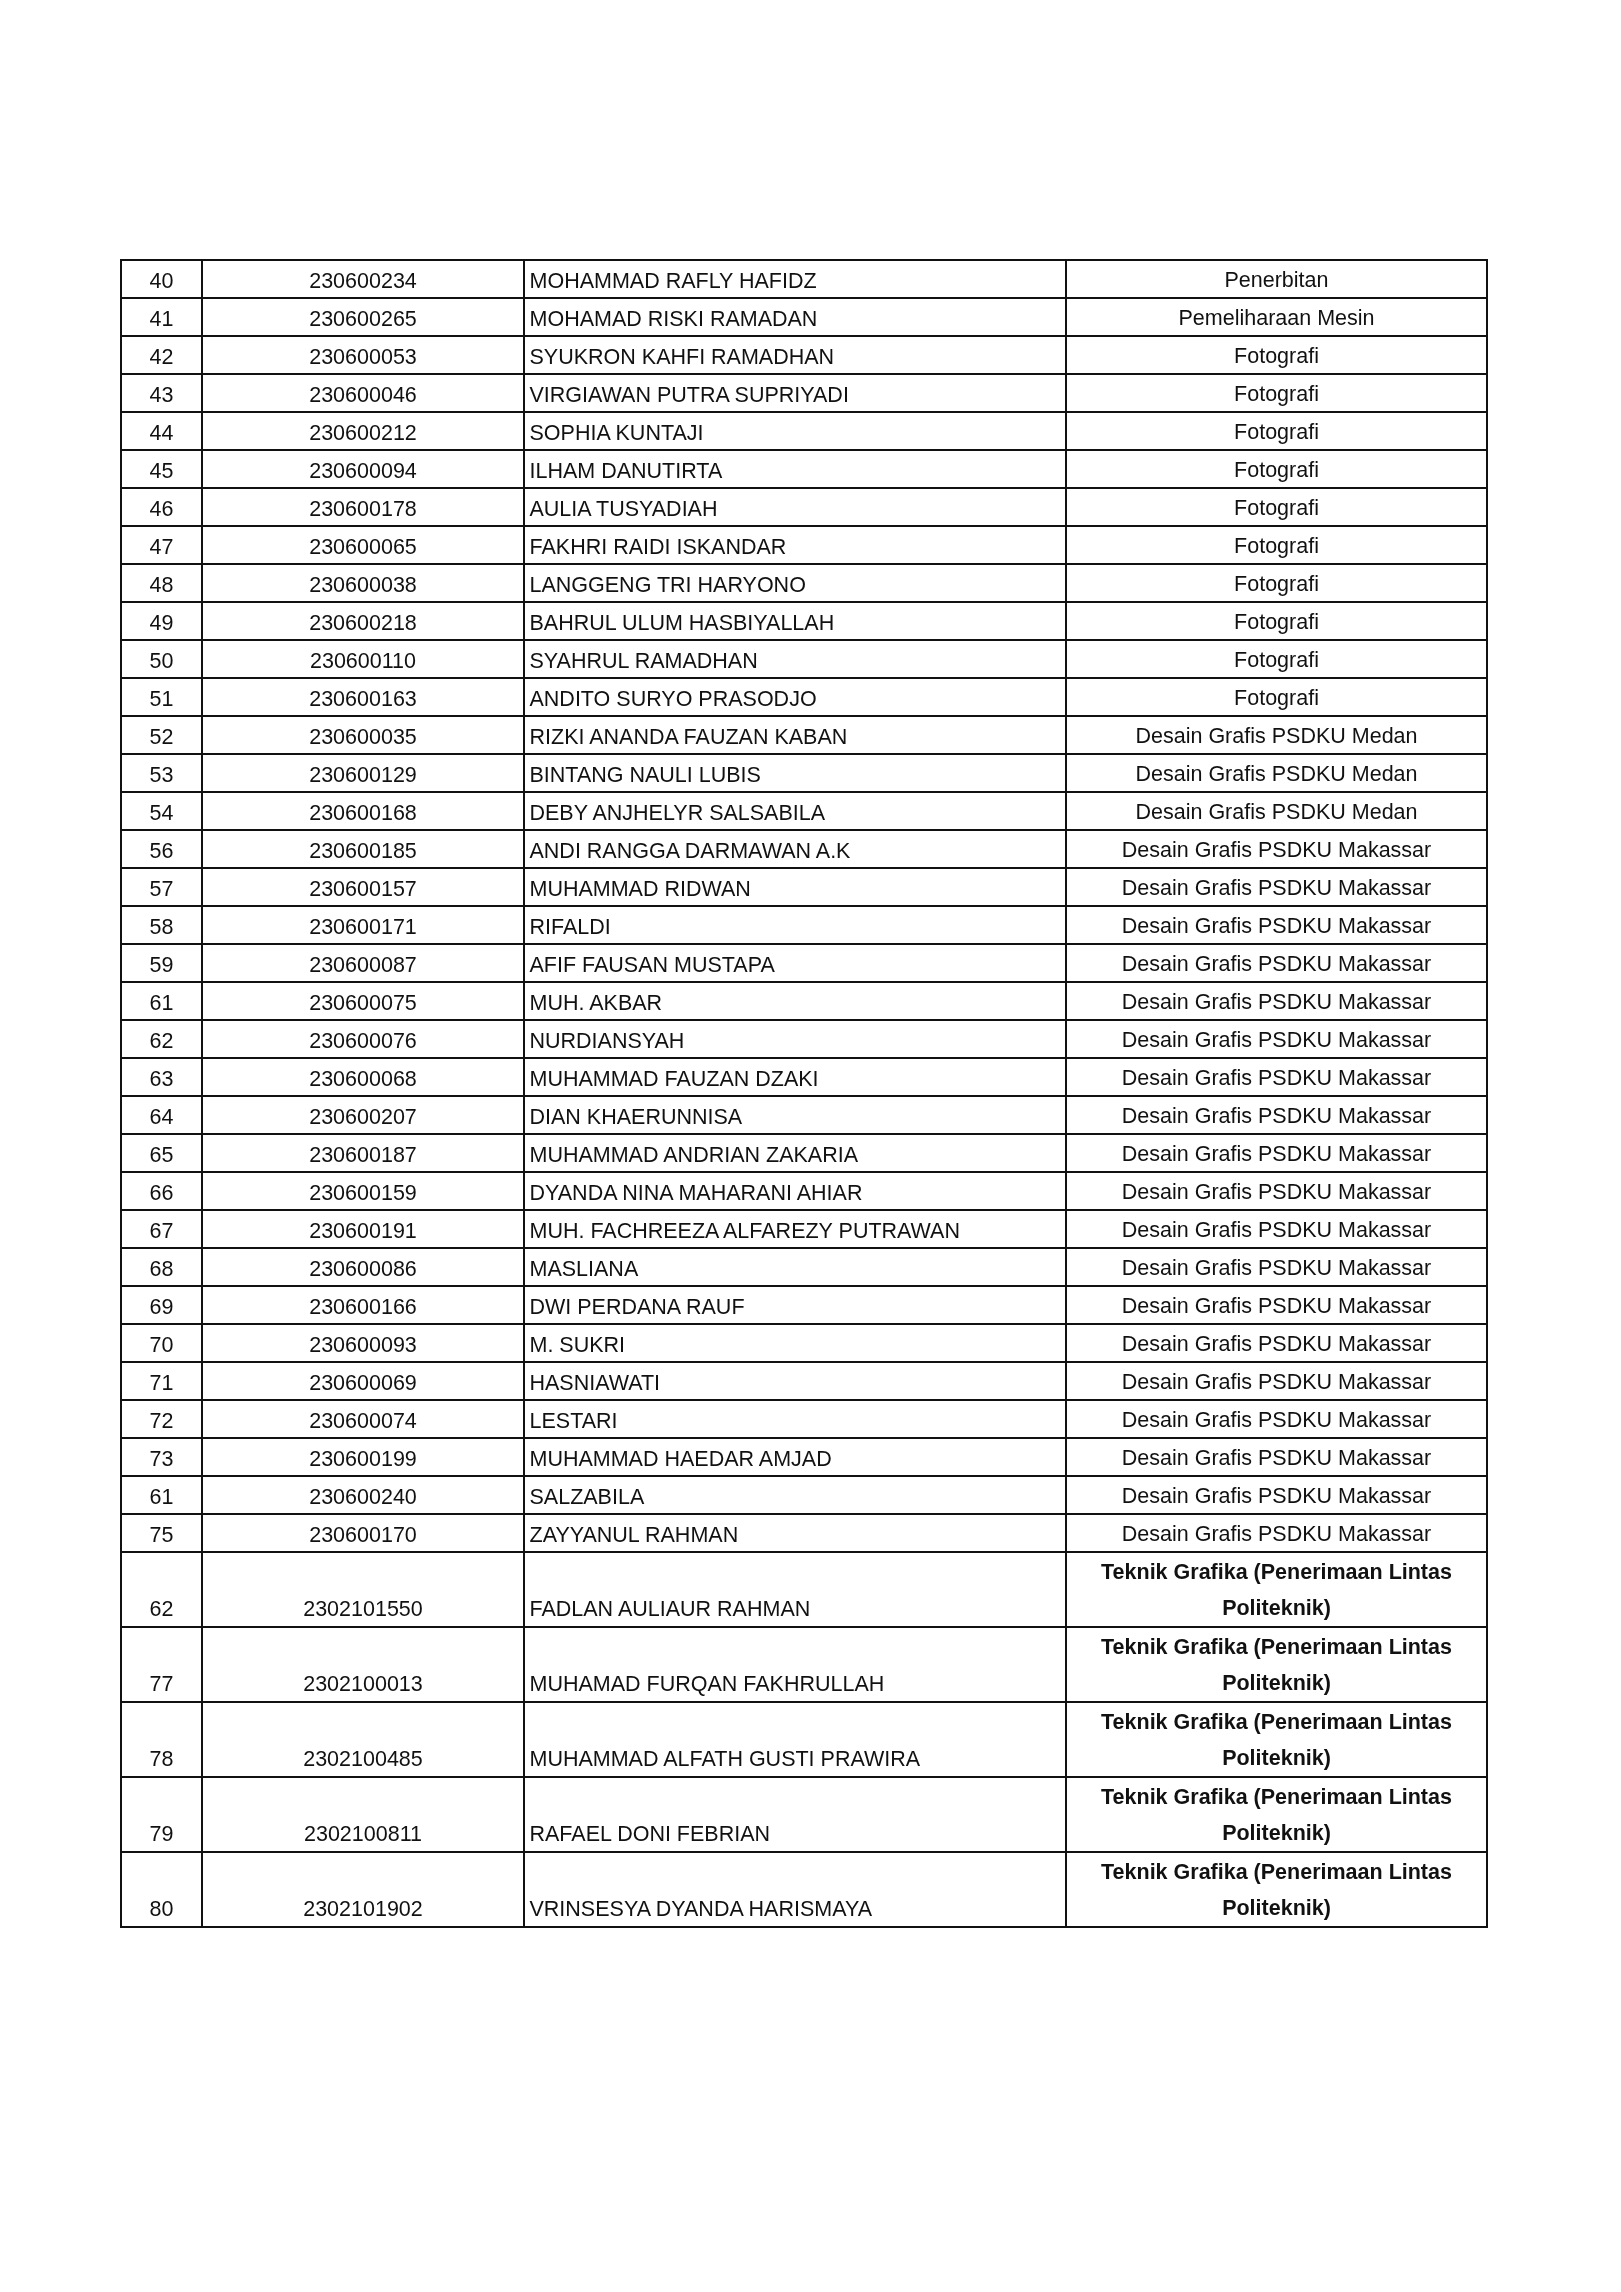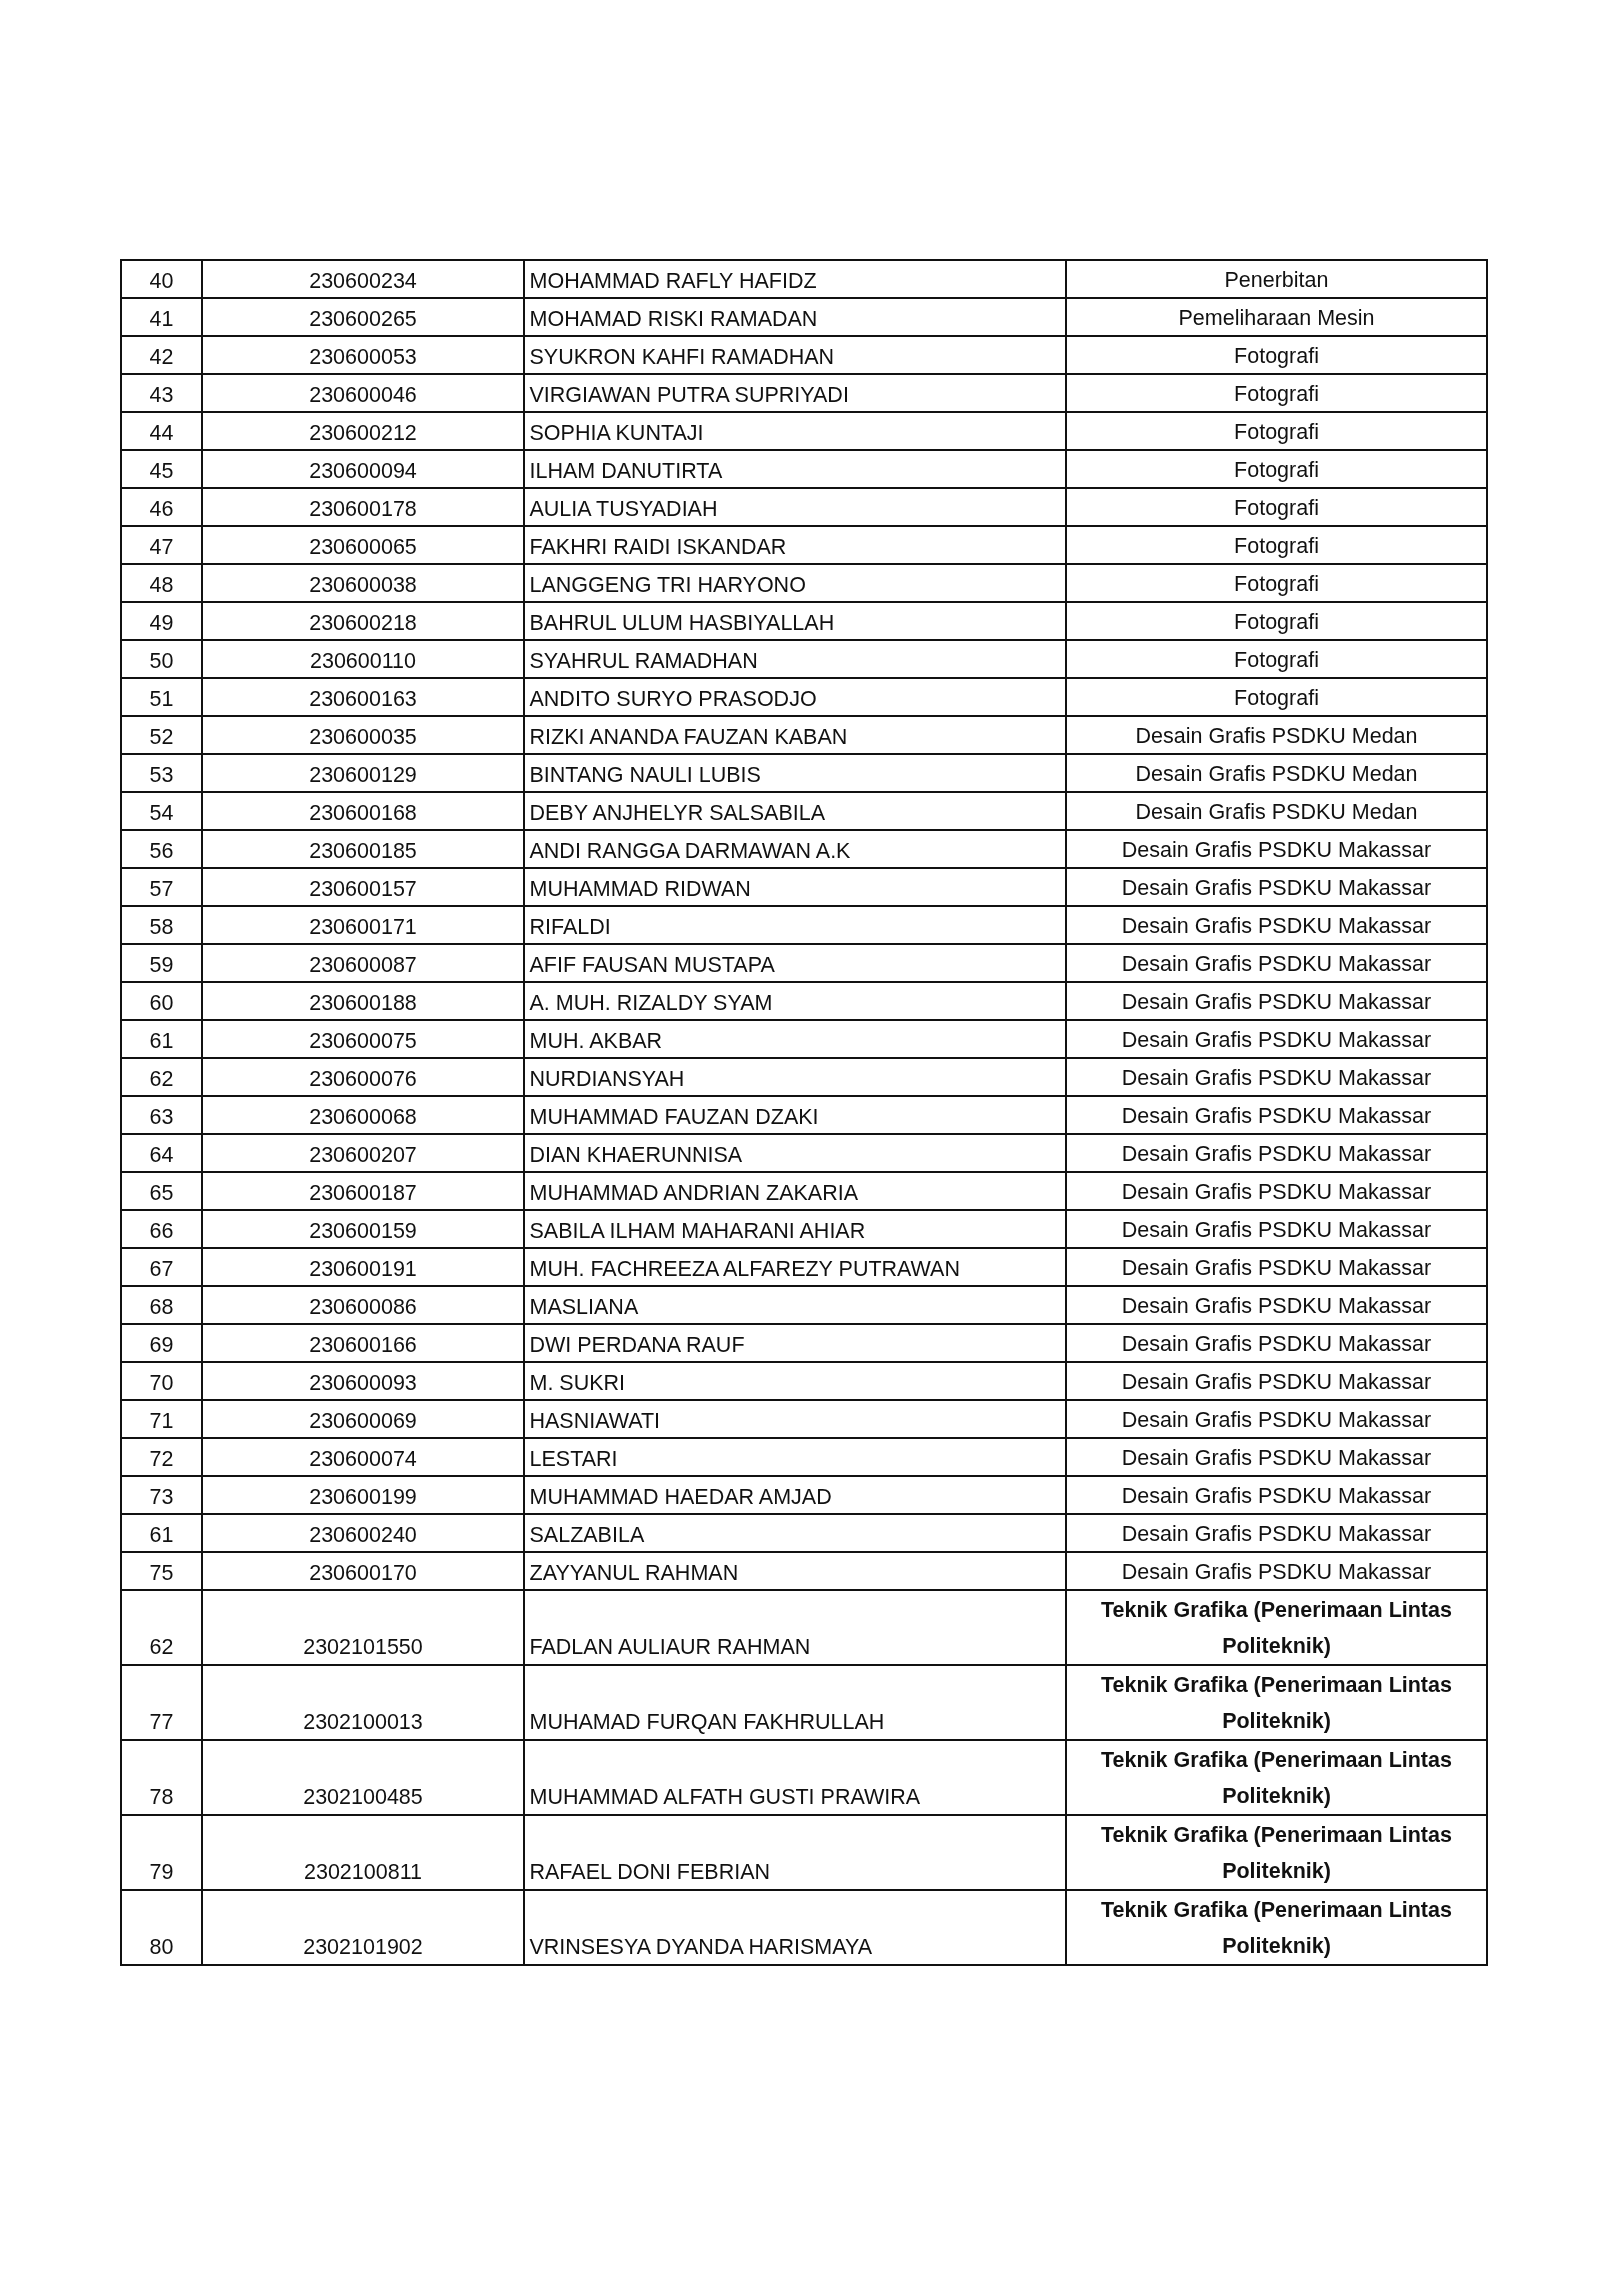--- a/index.html
+++ b/index.html
@@ -176,26 +176,20 @@
           <td class="c-name">RIFALDI</td>
           <td class="c-prog">Desain Grafis PSDKU Makassar</td>
         </tr>
         <tr>
           <td class="c-no">59</td>
           <td class="c-id">230600087</td>
           <td class="c-name">AFIF FAUSAN MUSTAPA</td>
           <td class="c-prog">Desain Grafis PSDKU Makassar</td>
         </tr>
         <tr>
-          <td class="c-no">60</td>
-          <td class="c-id">230600188</td>
-          <td class="c-name">A. MUH. RIZALDY SYAM</td>
-          <td class="c-prog">Desain Grafis PSDKU Makassar</td>
-        </tr>
-        <tr>
           <td class="c-no">61</td>
           <td class="c-id">230600075</td>
           <td class="c-name">MUH. AKBAR</td>
           <td class="c-prog">Desain Grafis PSDKU Makassar</td>
         </tr>
         <tr>
           <td class="c-no">62</td>
           <td class="c-id">230600076</td>
           <td class="c-name">NURDIANSYAH</td>
           <td class="c-prog">Desain Grafis PSDKU Makassar</td>
@@ -214,21 +208,21 @@
         </tr>
         <tr>
           <td class="c-no">65</td>
           <td class="c-id">230600187</td>
           <td class="c-name">MUHAMMAD ANDRIAN ZAKARIA</td>
           <td class="c-prog">Desain Grafis PSDKU Makassar</td>
         </tr>
         <tr>
           <td class="c-no">66</td>
           <td class="c-id">230600159</td>
-          <td class="c-name">SABILA ILHAM MAHARANI AHIAR</td>
+          <td class="c-name">DYANDA NINA MAHARANI AHIAR</td>
           <td class="c-prog">Desain Grafis PSDKU Makassar</td>
         </tr>
         <tr>
           <td class="c-no">67</td>
           <td class="c-id">230600191</td>
           <td class="c-name">MUH. FACHREEZA ALFAREZY PUTRAWAN</td>
           <td class="c-prog">Desain Grafis PSDKU Makassar</td>
         </tr>
         <tr>
           <td class="c-no">68</td>

